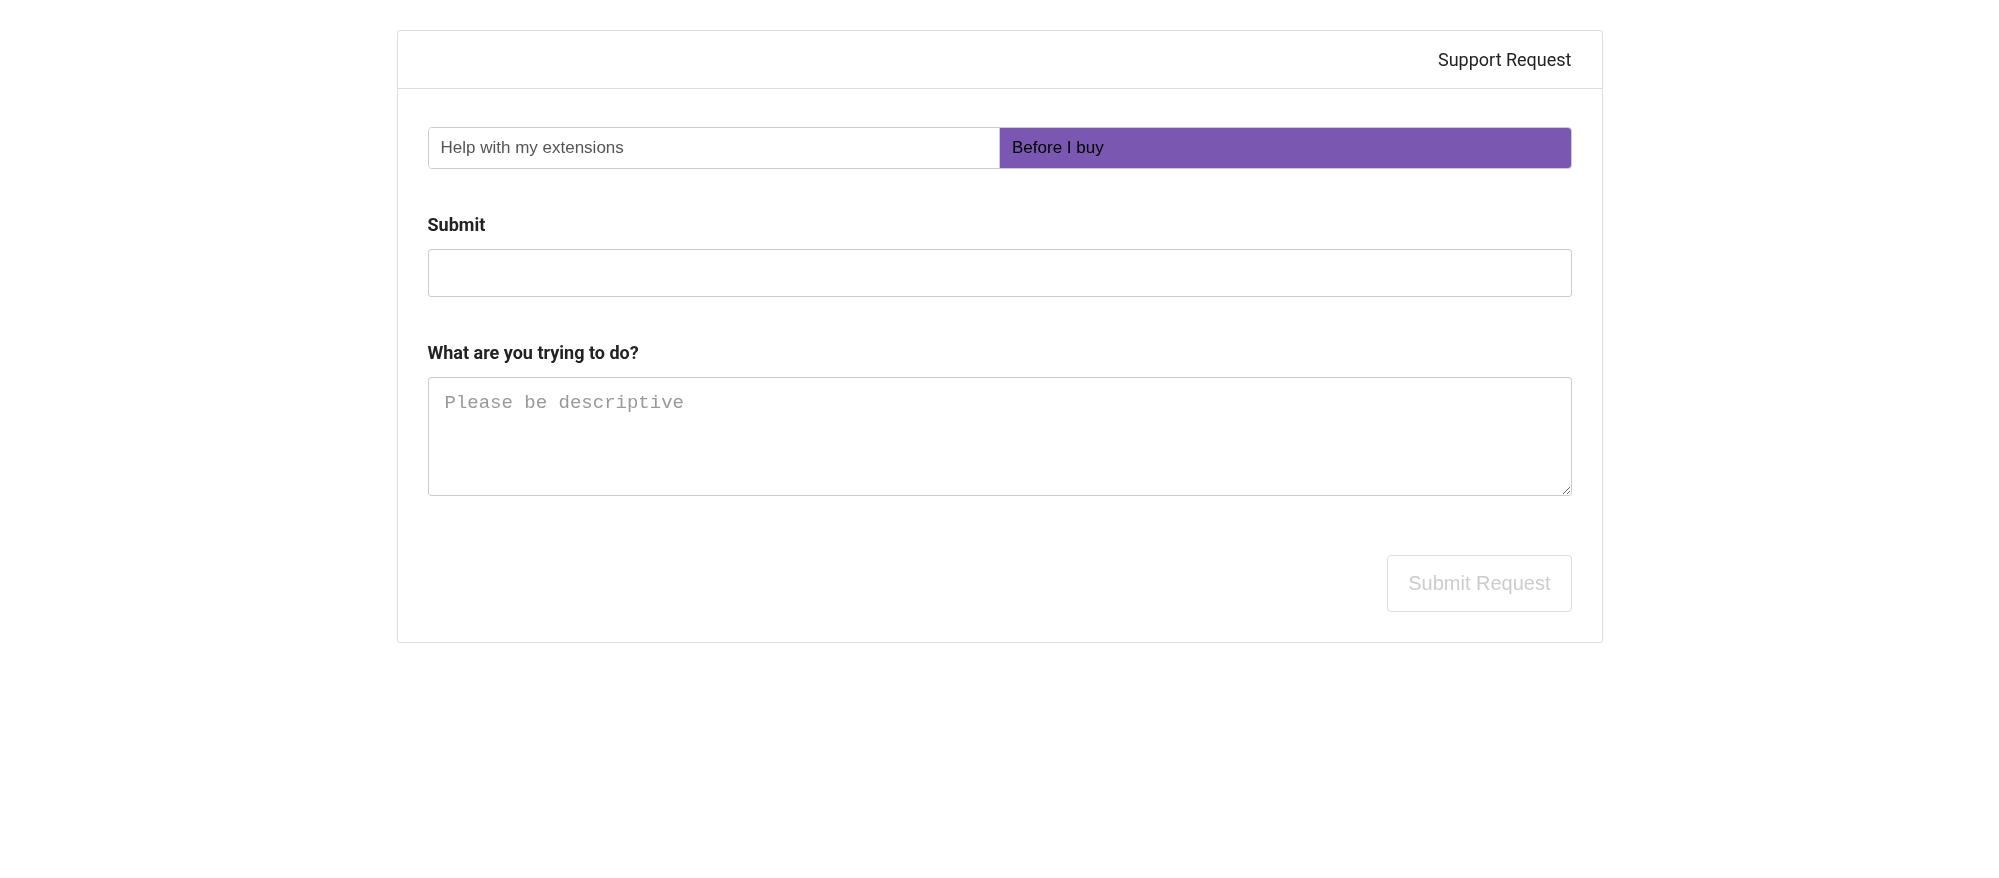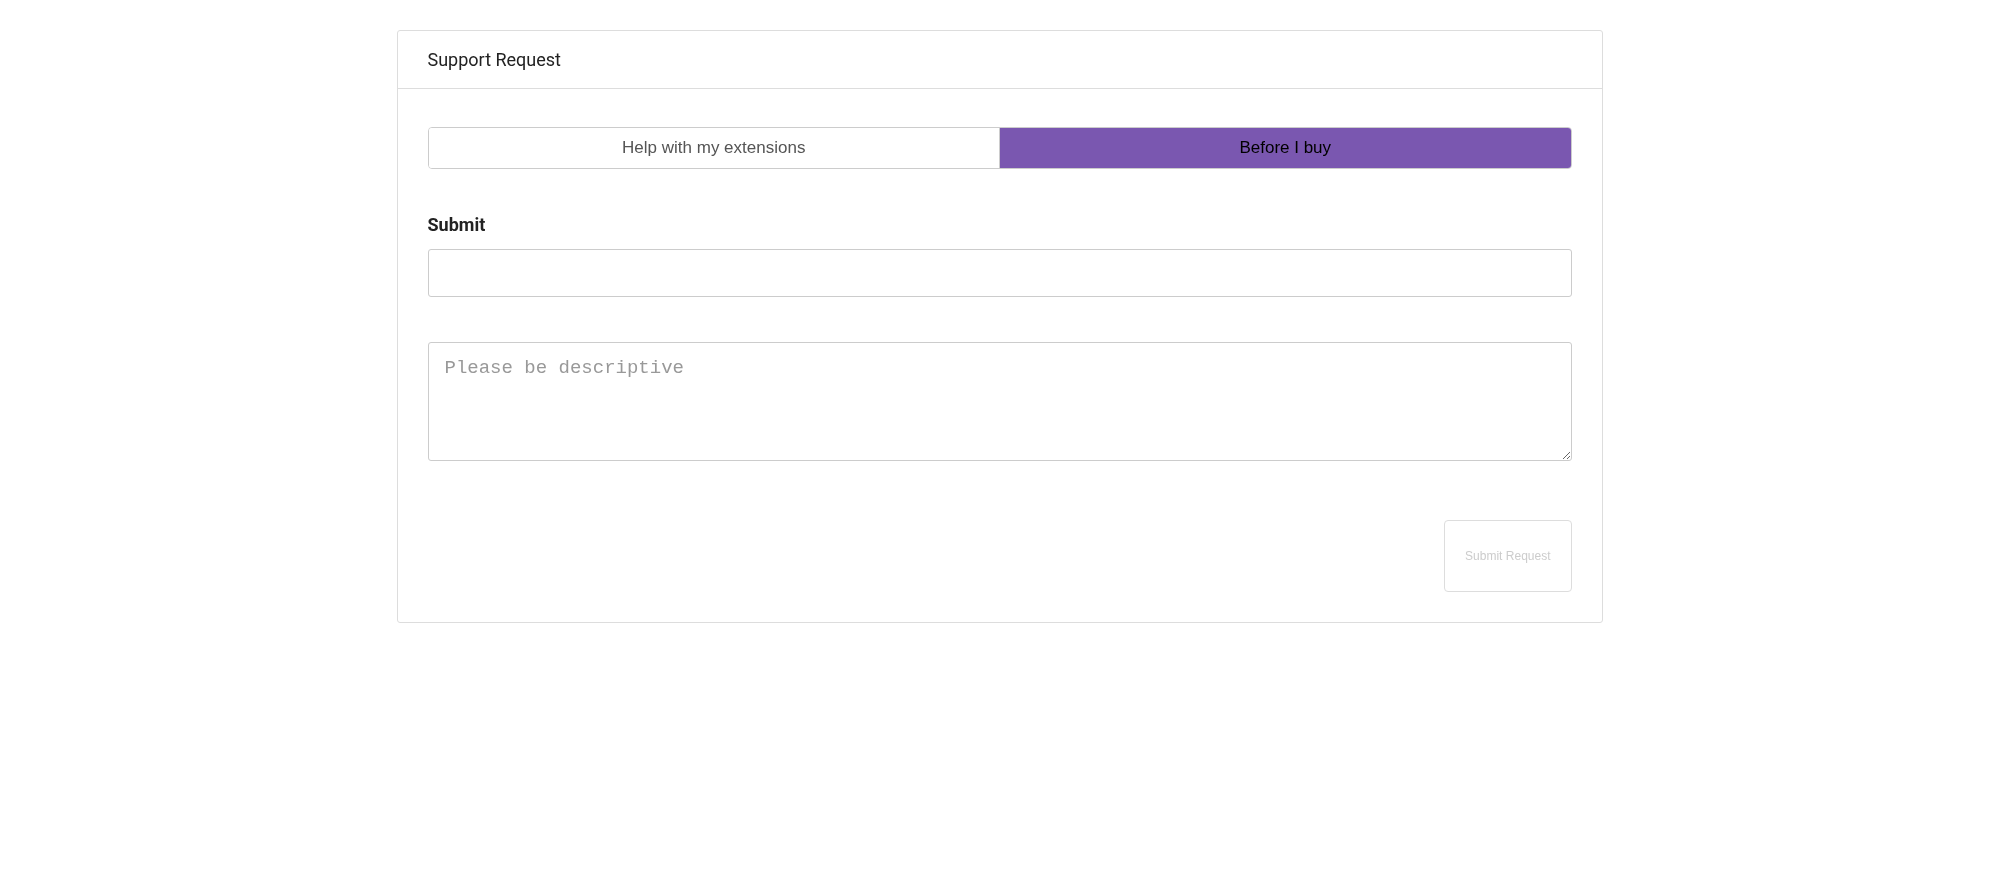--- a/index.html
+++ b/index.html
@@ -14,21 +14,21 @@
     }
     .card {
       max-width: 1206px;
       margin: 0 auto;
       border: 1px solid #ddd;
       border-radius: 3px;
       background: #fff;
     }
     .card-header {
       padding: 18px 30px;
-      text-align: left;
+      text-align: right;
       border-bottom: 1px solid #ddd;
       font-size: 18px;
       color: #222;
     }
     .card-body {
       padding: 38px 30px 30px 30px;
     }
     .prompt-label {
       font-size: 18px;
       font-weight: 700;
@@ -39,21 +39,21 @@
       display: flex;
       width: 100%;
       border: 1px solid #ccc;
       border-radius: 4px;
       overflow: hidden;
       margin-bottom: 45px;
     }
     .button-group-item {
       flex: 1;
       padding: 10px 12px;
-      text-align: center;
+      text-align: left;
       font-size: 17px;
       color: #555;
       background: #fff;
       border: none;
       cursor: pointer;
     }
     .button-group-item + .button-group-item {
       border-left: 1px solid #ccc;
     }
     .button-group-item.active {
@@ -90,22 +90,22 @@
     .textarea-input::placeholder {
       color: #999;
     }
     .card-footer {
       text-align: right;
     }
     .submit-btn {
       border: 1px solid #ddd;
       background: #fff;
       color: #ccc;
-      font-size: 12px;
-      padding: 28px 20px;
+      font-size: 20px;
+      padding: 16px 20px;
       border-radius: 4px;
       cursor: not-allowed;
     }
   </style>
 </head>
 <body>
 
 <div class="card">
   <div class="card-header">Support Request</div>
 
@@ -113,19 +113,20 @@
 
 
     <div class="button-group">
       <button class="button-group-item">Help with my extensions</button>
       <button class="button-group-item active">Before I buy</button>
     </div>
 
     <div class="field-label">Submit</div>
     <input type="text" class="text-input" value="" style="">
 
+    <div class="field-label">What are you trying to do?</div>
     <textarea class="textarea-input" placeholder="Please be descriptive" style=""></textarea>
 
     <div class="card-footer">
       <button class="submit-btn" disabled="">Submit Request</button>
     </div>
   </div>
 </div>
 
 </body></html>

